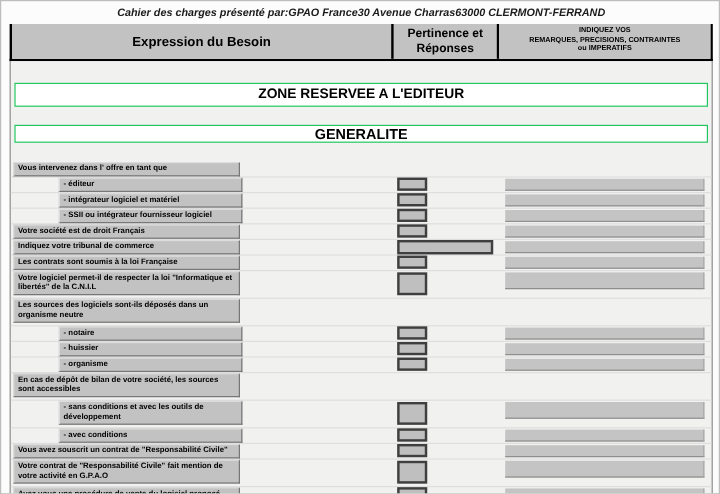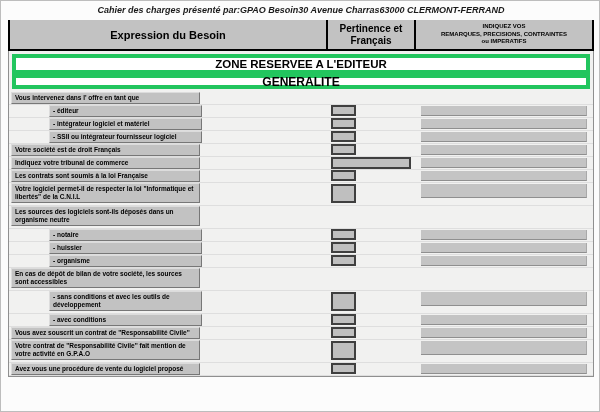--- a/index.html
+++ b/index.html
@@ -34,21 +34,21 @@
   .col-pert { width:90px; border-left:2px solid #000; border-right:2px solid #000;
               font-weight:bold; font-size:10px; line-height:12px; padding:0 4px; }
   .col-rem { flex:1; font-weight:bold; font-size:6px; line-height:7.5px; }
   
   .body {
     background:#f1f1f0;
     border-left:1px solid #8f8f8f; border-right:1px solid #8f8f8f; border-bottom:1px solid #8f8f8f;
     padding-top:2px;
   }
   .banner {
-    margin:1px 3px; background:#fff; border:4px solid #22c55e;
+    margin:16px 3px; background:#fff; border:1px solid #22c55e;
     display:flex; align-items:center; justify-content:center; font-weight:bold; color:#000;
   }
   .banner.zone { height:20px; font-size:11.5px; }
   .banner.gen { height:15px; font-size:12px; margin-top:-1px; }
   .rows { margin-top:3px; }
   .row { position:relative; height:13px; border-bottom:1px solid #dedede; }
   .row.tall { height:23px; }
   .bar {
     position:absolute; left:2px; top:0; width:189px;
     background:#c2c2c2; border:1px solid; border-color:#dcdcdc #777 #777 #dcdcdc;
@@ -66,30 +66,30 @@
     position:absolute; left:412px; top:1px; width:166px; height:10px;
     background:#c4c4c4; border-bottom:1px solid #8f8f8f; border-right:1px solid #a9a9a9;
   }
   .row.tall .remark { height:14px; }
 </style>
 </head>
 <body>
 
 <div class="presenter">
   <span>Cahier des charges présenté par:</span>
-  <span>GPAO Besoin</span>
+  <span>GPAO France</span>
   <span>30 Avenue Charras</span>
   <span>63000  CLERMONT-FERRAND</span>
 </div>
 
 <div class="doc">
 
   <div class="col-header">
     <div class="col-exp">Expression du Besoin</div>
-    <div class="col-pert">Pertinence et Français</div>
+    <div class="col-pert">Pertinence et Réponses</div>
     <div class="col-rem">
       <span>INDIQUEZ VOS</span>
       <span>REMARQUES, PRECISIONS, CONTRAINTES</span>
       <span>ou IMPERATIFS</span>
     </div>
   </div>
 
   <div class="body">
     <div class="banner zone">ZONE RESERVEE A L'EDITEUR</div>
     <div class="banner gen">GENERALITE</div>

